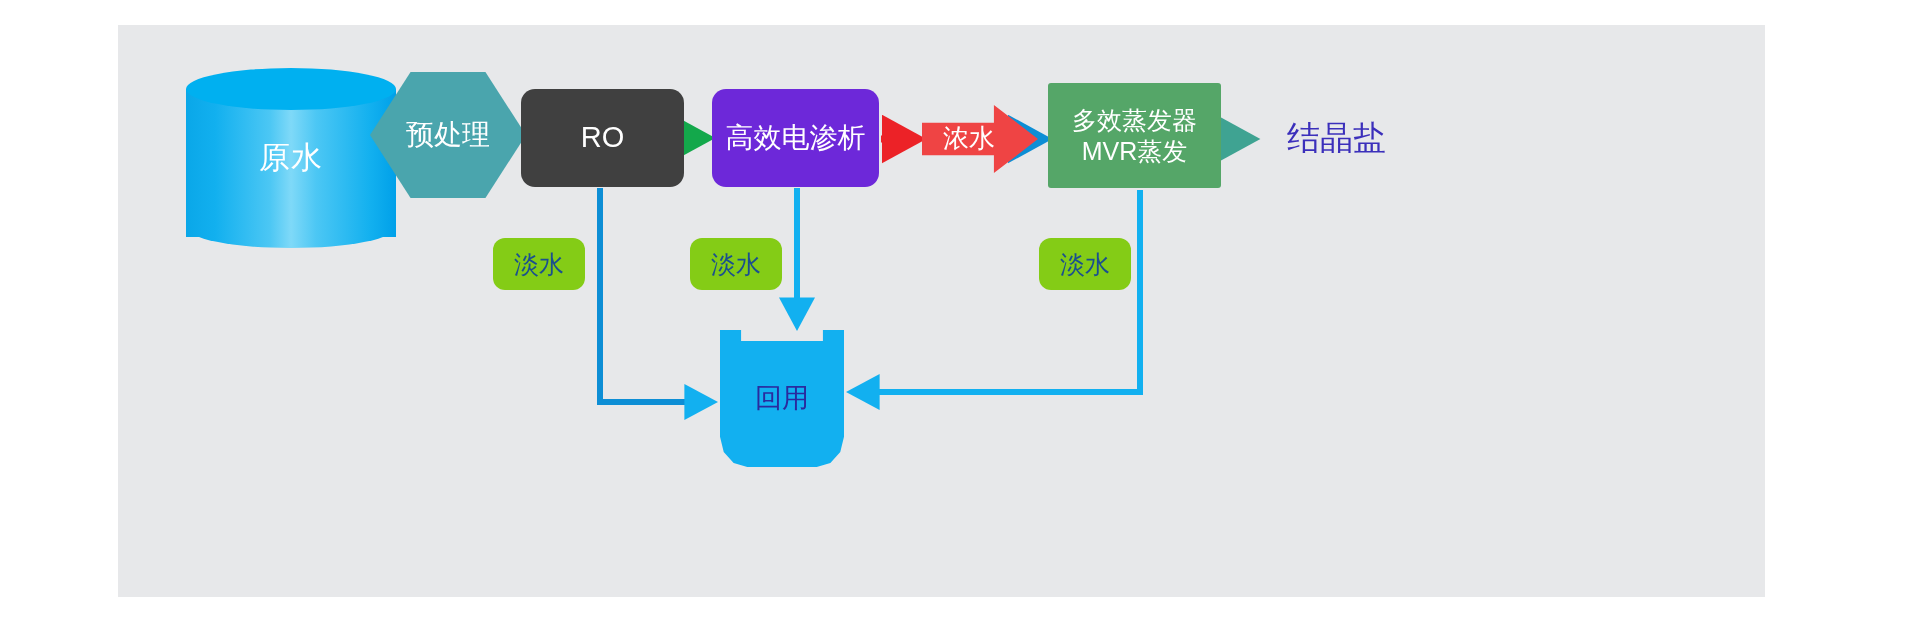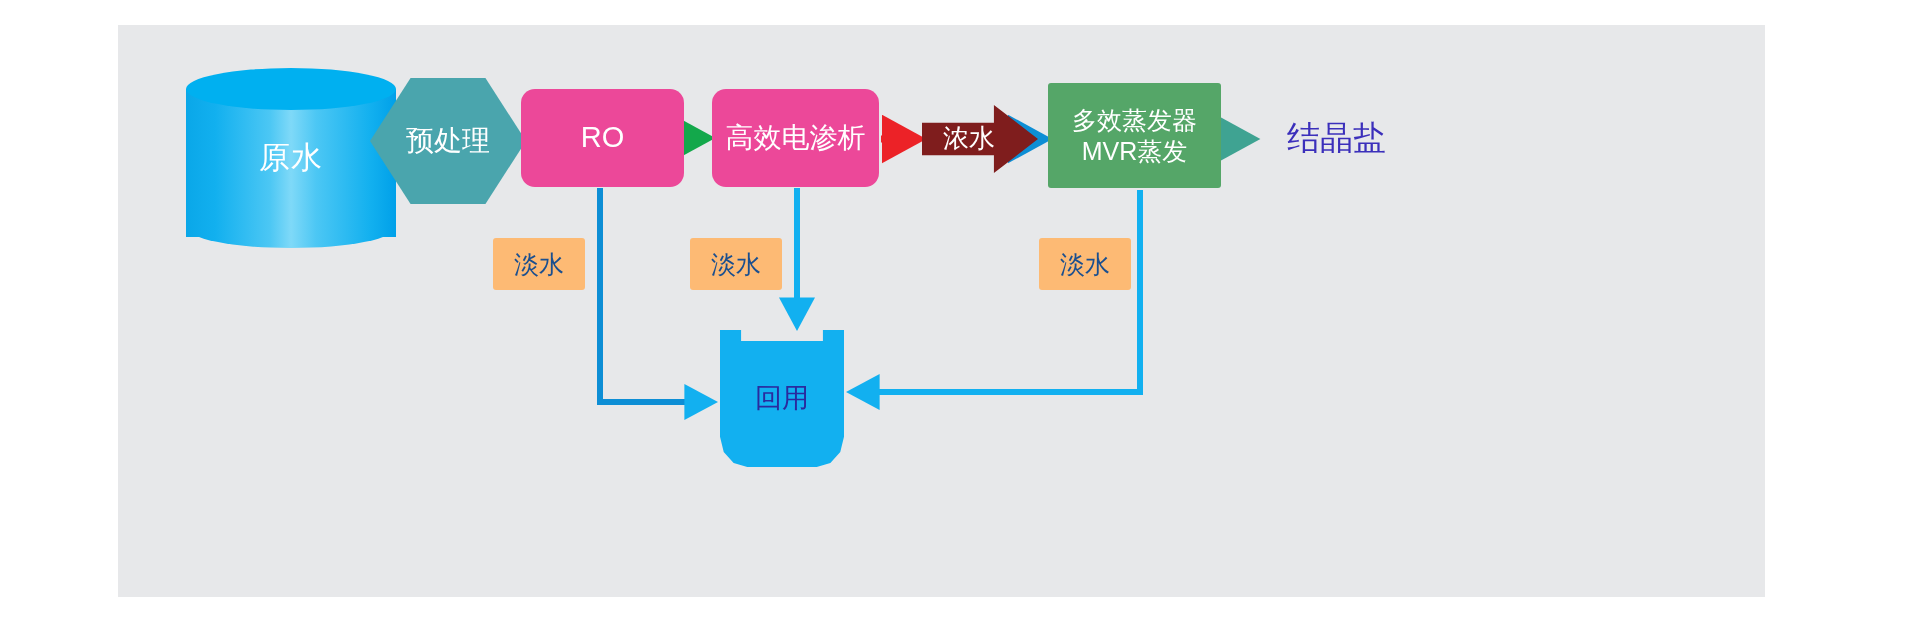--- a/index.html
+++ b/index.html
@@ -70,49 +70,49 @@
     left: 0; top: 0; width: 210px; height: 179px;
     display: flex; align-items: center; justify-content: center;
     color: #ffffff;
     font-size: 31px;
     letter-spacing: 1px;
     z-index: 3;
   }
 
   
   #hex-pretreatment {
-    left: 370px; top: 78px; width: 156px; height: 126px;
+    left: 370px; top: 72px; width: 156px; height: 126px;
     background: #4aa5ad;
     clip-path: polygon(26% 0%, 74% 0%, 100% 50%, 74% 100%, 26% 100%, 0% 50%);
     color: #ffffff;
     font-size: 28px;
   }
 
   
   #box-ro {
     left: 521px; top: 89px; width: 163px; height: 98px;
-    background: #ec4899;
+    background: #404040;
     border-radius: 14px;
     color: #ffffff;
     font-size: 29px;
   }
 
   
   #box-ed {
     left: 712px; top: 89px; width: 167px; height: 98px;
-    background: #ec4899;
+    background: #6d28d9;
     border-radius: 14px;
     color: #ffffff;
     font-size: 28px;
   }
 
   
   #arrow-concentrate {
     left: 922px; top: 105px; width: 116px; height: 68px;
-    background: #7f1d1d;
+    background: #ef4444;
     clip-path: polygon(0% 26%, 62% 26%, 62% 0%, 100% 50%, 62% 100%, 62% 74%, 0% 74%);
     color: #ffffff;
     font-size: 26px;
     padding-right: 22px;
   }
 
   
   #box-evaporator {
     left: 1048px; top: 83px; width: 173px; height: 105px;
     background: #55a668;
@@ -124,22 +124,22 @@
   
   #label-salt {
     left: 1256px; top: 112px; width: 130px; height: 52px;
     color: #3b2fbb;
     font-size: 33px;
     justify-content: flex-end;
   }
 
   
   .pill-fresh {
-    background: #fdba74;
-    border-radius: 3px;
+    background: #84cc16;
+    border-radius: 12px;
     color: #1a4f8f;
     font-size: 25px;
     width: 92px; height: 52px;
   }
   #pill-fresh-1 { left: 493px; top: 238px; }
   #pill-fresh-2 { left: 690px; top: 238px; }
   #pill-fresh-3 { left: 1039px; top: 238px; }
 
   
   #tank-reuse {

